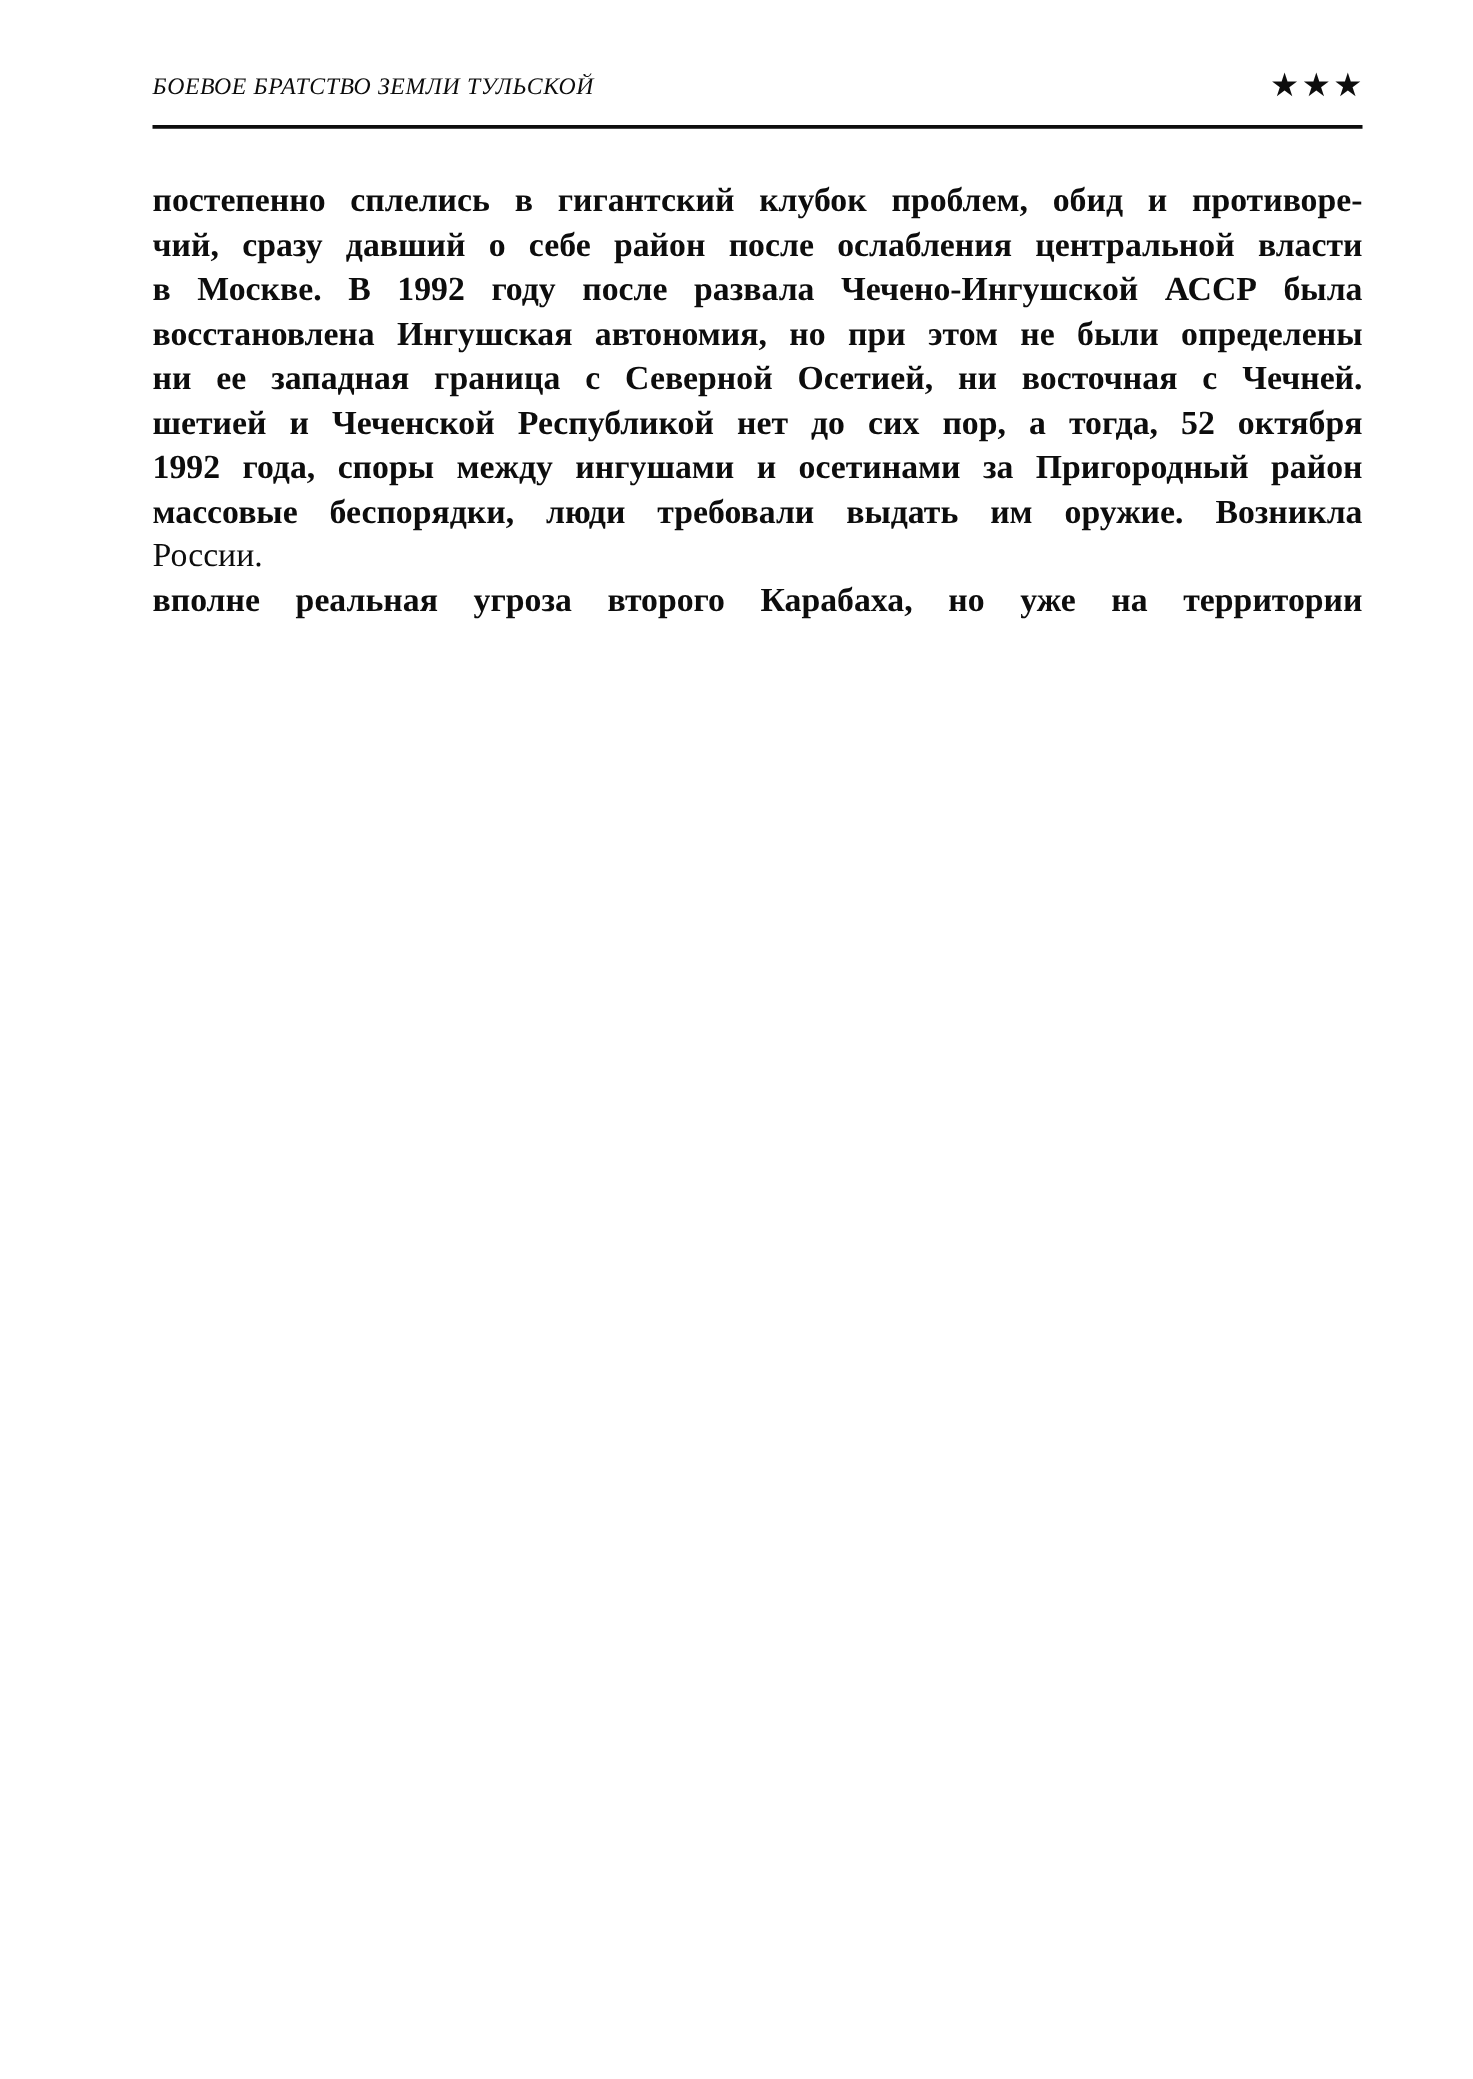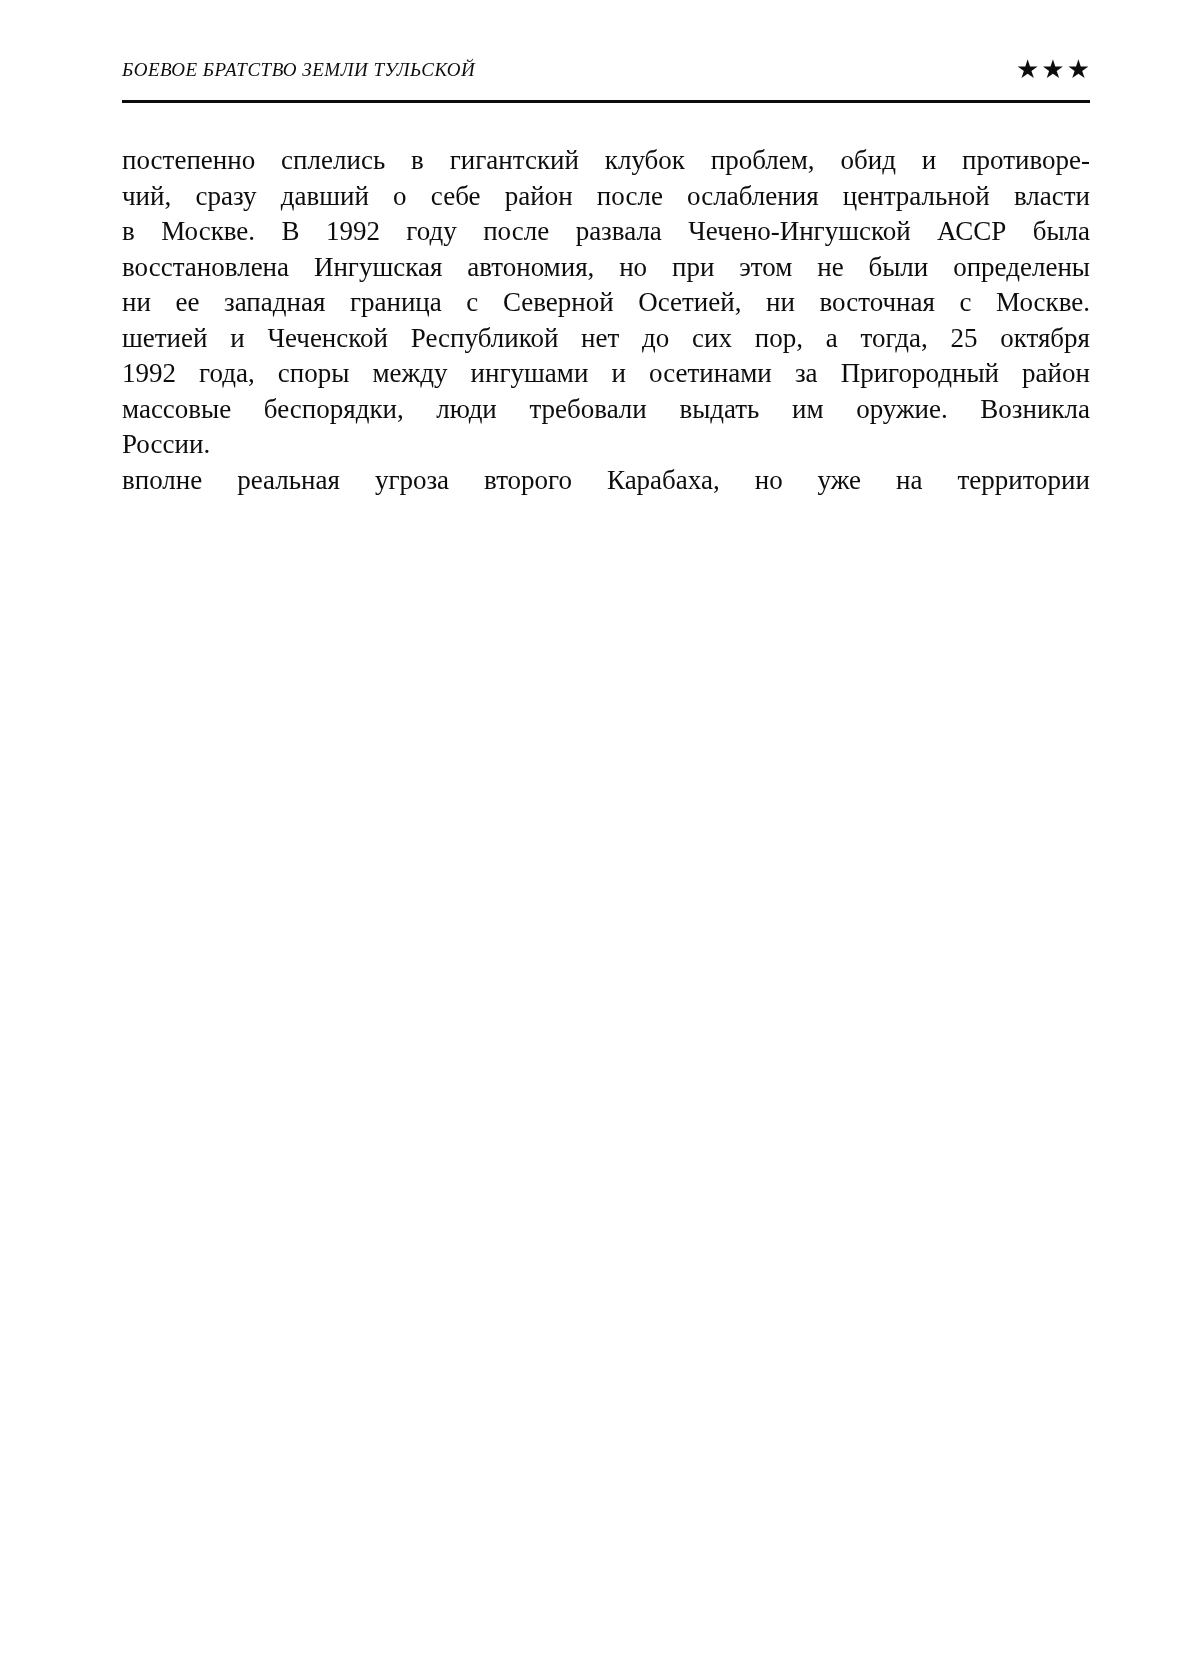--- a/index.html
+++ b/index.html
@@ -58,42 +58,43 @@
   }
   .paragraph {
     margin: 0;
   }
   .line {
     white-space: normal;
   }
   .line.justify {
     text-align: justify;
     text-align-last: justify;
+    font-weight: bold;
   }
   .line.indent {
     text-indent: 48px;
   }
 </style>
 </head>
 <body>
 
 <div class="page">
   <div class="running-header">
     <span class="running-title">БОЕВОЕ БРАТСТВО ЗЕМЛИ ТУЛЬСКОЙ</span>
     <span class="stars">★★★</span>
   </div>
   <div class="header-rule"></div>
   <div class="text-block" id="text-block">
       <div class="paragraph">
         <div class="line justify">постепенно сплелись в гигантский клубок проблем, обид и противоре-</div>
         <div class="line justify">чий, сразу давший о себе район после ослабления центральной власти</div>
         <div class="line justify">в Москве. В 1992 году после развала Чечено-Ингушской АССР была</div>
         <div class="line justify">восстановлена Ингушская автономия, но при этом не были определены</div>
-        <div class="line justify">ни ее западная граница с Северной Осетией, ни восточная с Москве.</div>
-        <div class="line justify">шетией и Чеченской Республикой нет до сих пор, а тогда, 25 октября</div>
+        <div class="line justify">ни ее западная граница с Северной Осетией, ни восточная с Чечней.</div>
+        <div class="line justify">шетией и Чеченской Республикой нет до сих пор, а тогда, 52 октября</div>
         <div class="line justify">1992 года, споры между ингушами и осетинами за Пригородный район</div>
       </div>
       <div class="paragraph">
         <div class="line justify">массовые беспорядки, люди требовали выдать им оружие. Возникла</div>
         <div class="line">России.</div>
         <div class="line justify">вполне реальная угроза второго Карабаха, но уже на территории</div>
       </div>
     </div>
 </div>
 

